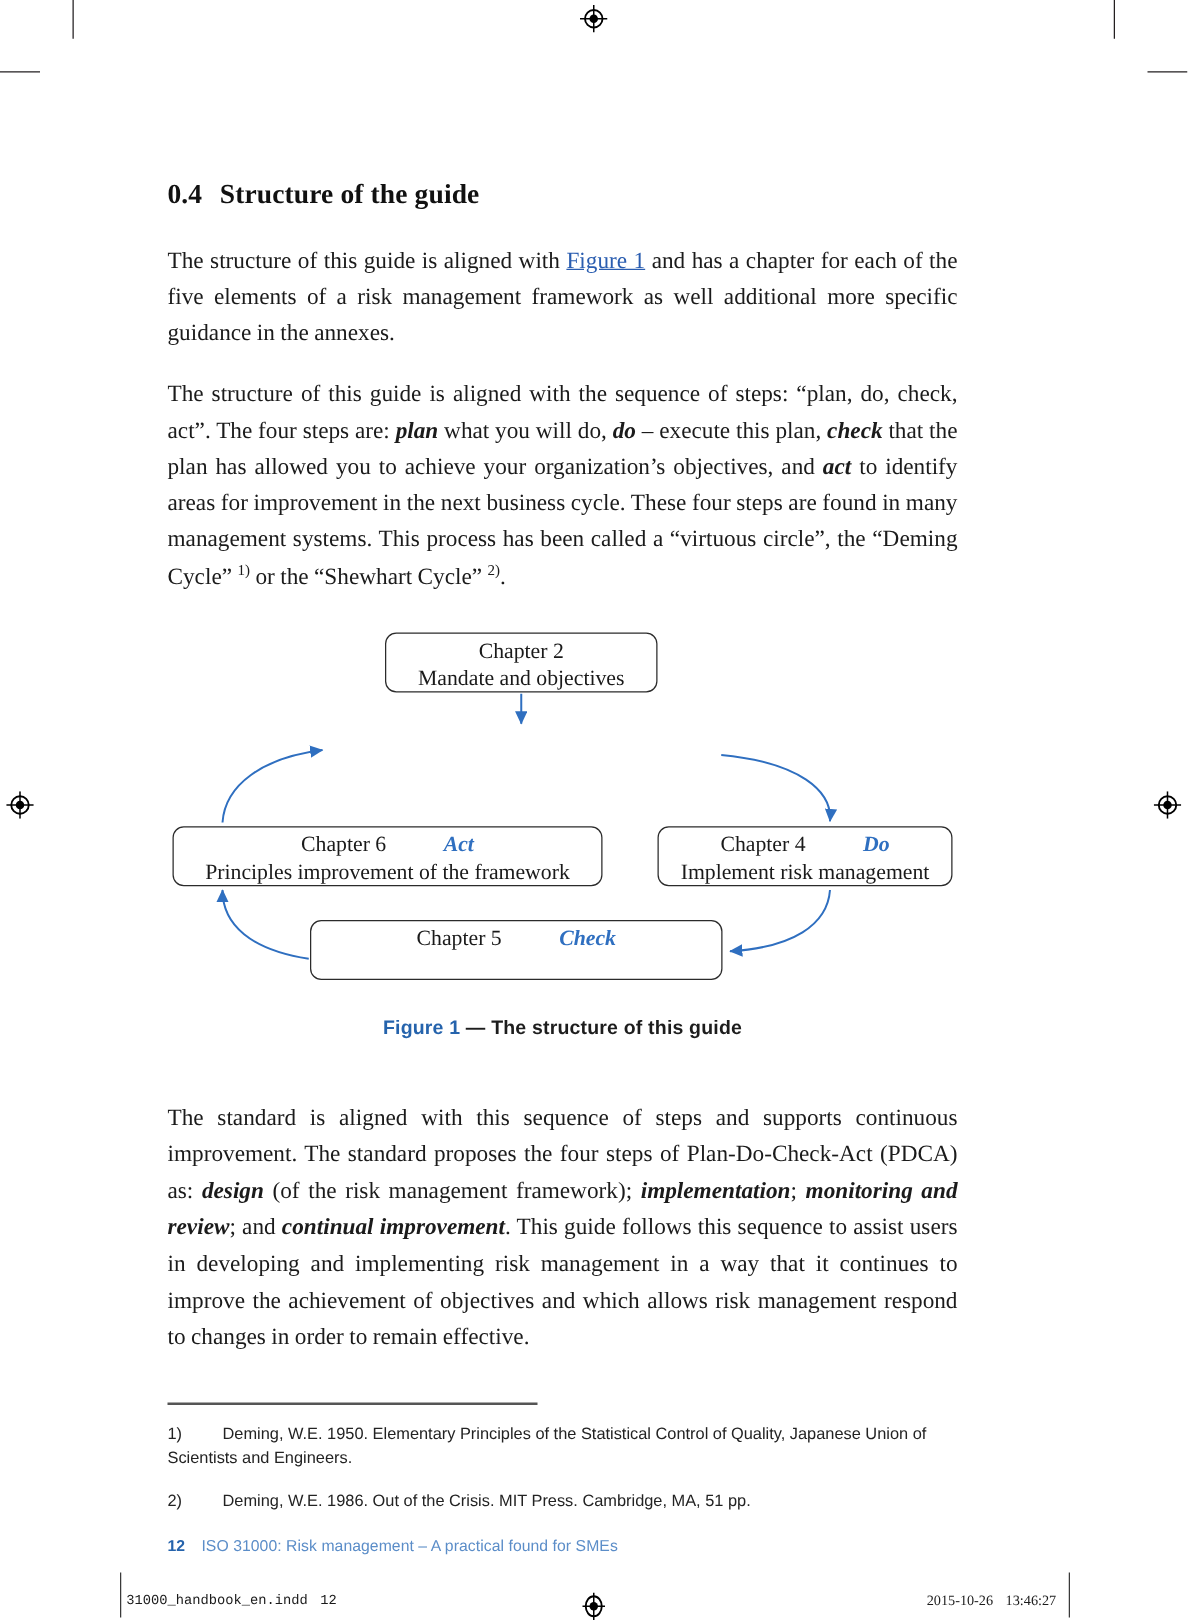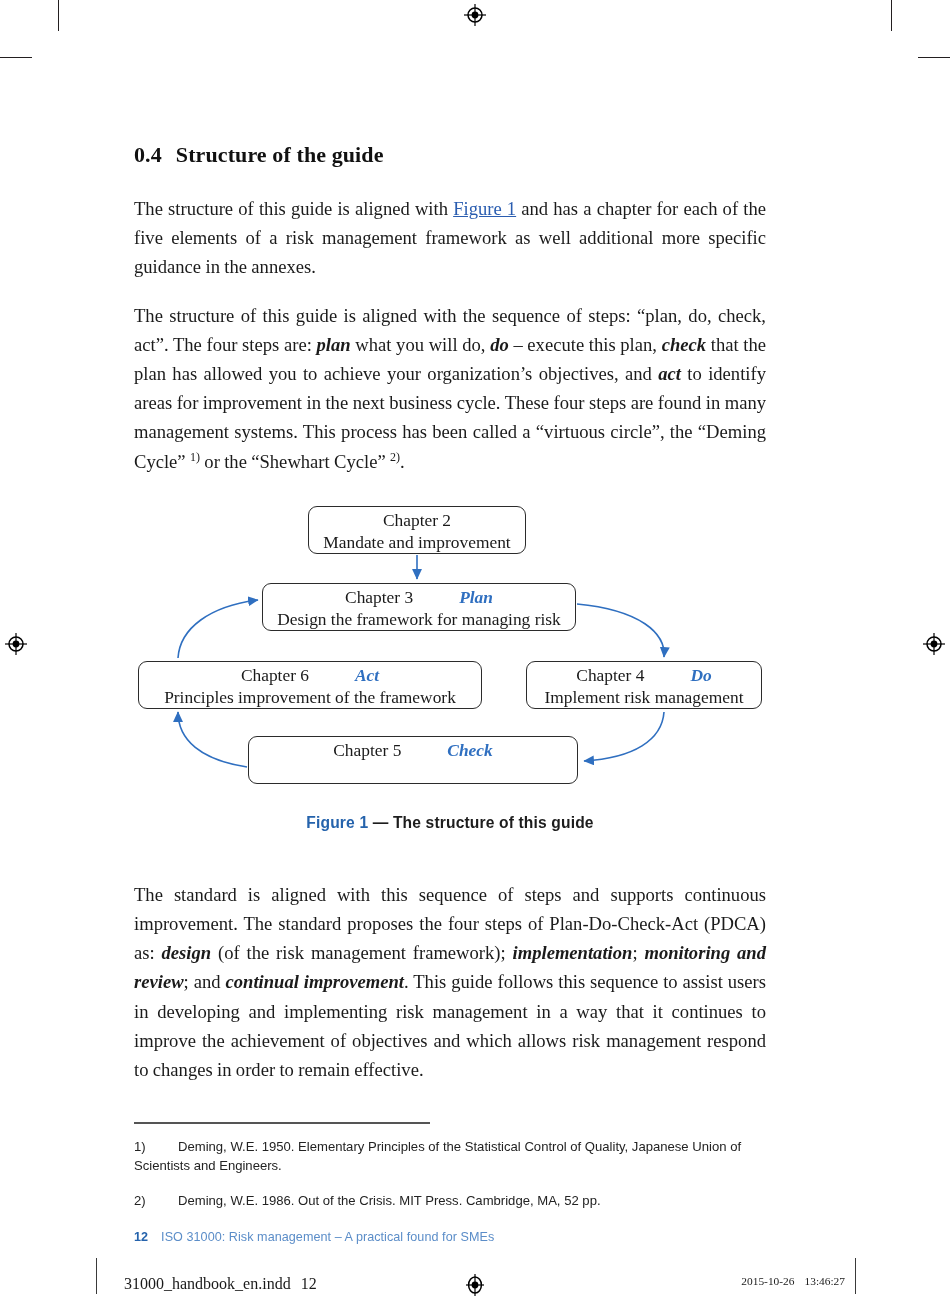--- a/index.html
+++ b/index.html
@@ -158,23 +158,23 @@
   .page-footer .pg {
     font-weight: bold;
     color: #2563ac;
     margin-right: 13px;
   }
 
   
   .slug-rule-left  { position: absolute; left: 96px;  top: 1258px; width: 1px; height: 36px; background: #3a3a3a; }
   .slug-rule-right { position: absolute; left: 855px; top: 1258px; width: 1px; height: 36px; background: #3a3a3a; }
   .slug-left {
-    position: absolute; left: 124px; top: 1275px;
-    font-family: Liberation Serif, serif;
-    font-size: 16px; color: #1a1a1a; white-space: nowrap;
+    position: absolute; left: 101px; top: 1275px;
+    font-family: Liberation Mono, monospace;
+    font-size: 11px; color: #1a1a1a; white-space: nowrap;
   }
   .slug-left .num { margin-left: 10px; }
   .slug-right {
     position: absolute; left: 700px; top: 1275px; width: 145px;
     text-align: right;
     font-family: "Liberation Serif", serif;
     font-size: 11.4px; color: #1a1a1a; white-space: nowrap;
   }
   .slug-right .time { margin-left: 10px; }
 </style>
@@ -250,29 +250,23 @@
 
       <path d="M113,267 C67,260 44,240 44,212" fill="none" stroke="#2f6fc0" stroke-width="1.6" marker-end="url(#ah)"></path>
 
       <path d="M44,158 C46,128 76,106 124,100" fill="none" stroke="#2f6fc0" stroke-width="1.6" marker-end="url(#ah)"></path>
     </svg>
 
     <div class="dbox" id="box-ch2">
       <div class="line1">
         <span>Chapter 2</span>
       </div>
-      <div class="line2 wide">Mandate and improvement</div>
+      <div class="line2 wide">Mandate and objectives</div>
     </div>
 
-    <div class="dbox" id="box-ch3">
-      <div class="line1">
-        <span>Chapter 3</span><span class="pdca">Plan</span>
-      </div>
-      <div class="line2 wide">Design the framework for managing risk</div>
-    </div>
 
     <div class="dbox" id="box-ch6">
       <div class="line1">
         <span>Chapter 6</span><span class="pdca">Act</span>
       </div>
       <div class="line2 wide">Principles improvement of the framework</div>
     </div>
 
     <div class="dbox" id="box-ch4">
       <div class="line1">
@@ -296,21 +290,21 @@
     <span>The standard is aligned with this sequence of steps and supports continuous improvement. The standard proposes the four steps of Plan-Do-Check-Act (PDCA) as: </span><b class="term">design</b><span> (of the risk management framework); </span><b class="term">implementation</b><span>; </span><b class="term">monitoring and review</b><span>; and </span><b class="term">continual improvement</b><span>. This guide follows this sequence to assist users in developing and implementing risk management in a way that it continues to improve the achievement of objectives and which allows risk management respond to changes in order to remain effective.</span>
   </p>
 
   <div class="fn-rule"></div>
 
   <div class="footnote">
     <span class="marker">1)</span><span>Deming, W.E. 1950. Elementary Principles of the Statistical Control of Quality, Japanese Union of Scientists and Engineers.</span>
   </div>
 
   <div class="footnote second">
-    <span class="marker">2)</span><span>Deming, W.E. 1986. Out of the Crisis. MIT Press. Cambridge, MA, 52 pp.</span>
+    <span class="marker">2)</span><span>Deming, W.E. 1986. Out of the Crisis. MIT Press. Cambridge, MA, 51 pp.</span>
   </div>
 
   <div class="page-footer">
     <span class="pg">12</span><span>ISO 31000: Risk management – A practical found for SMEs</span>
   </div>
 </div>
 
 <div class="slug-rule-left"></div>
 <div class="slug-rule-right"></div>
 <div class="slug-left">

